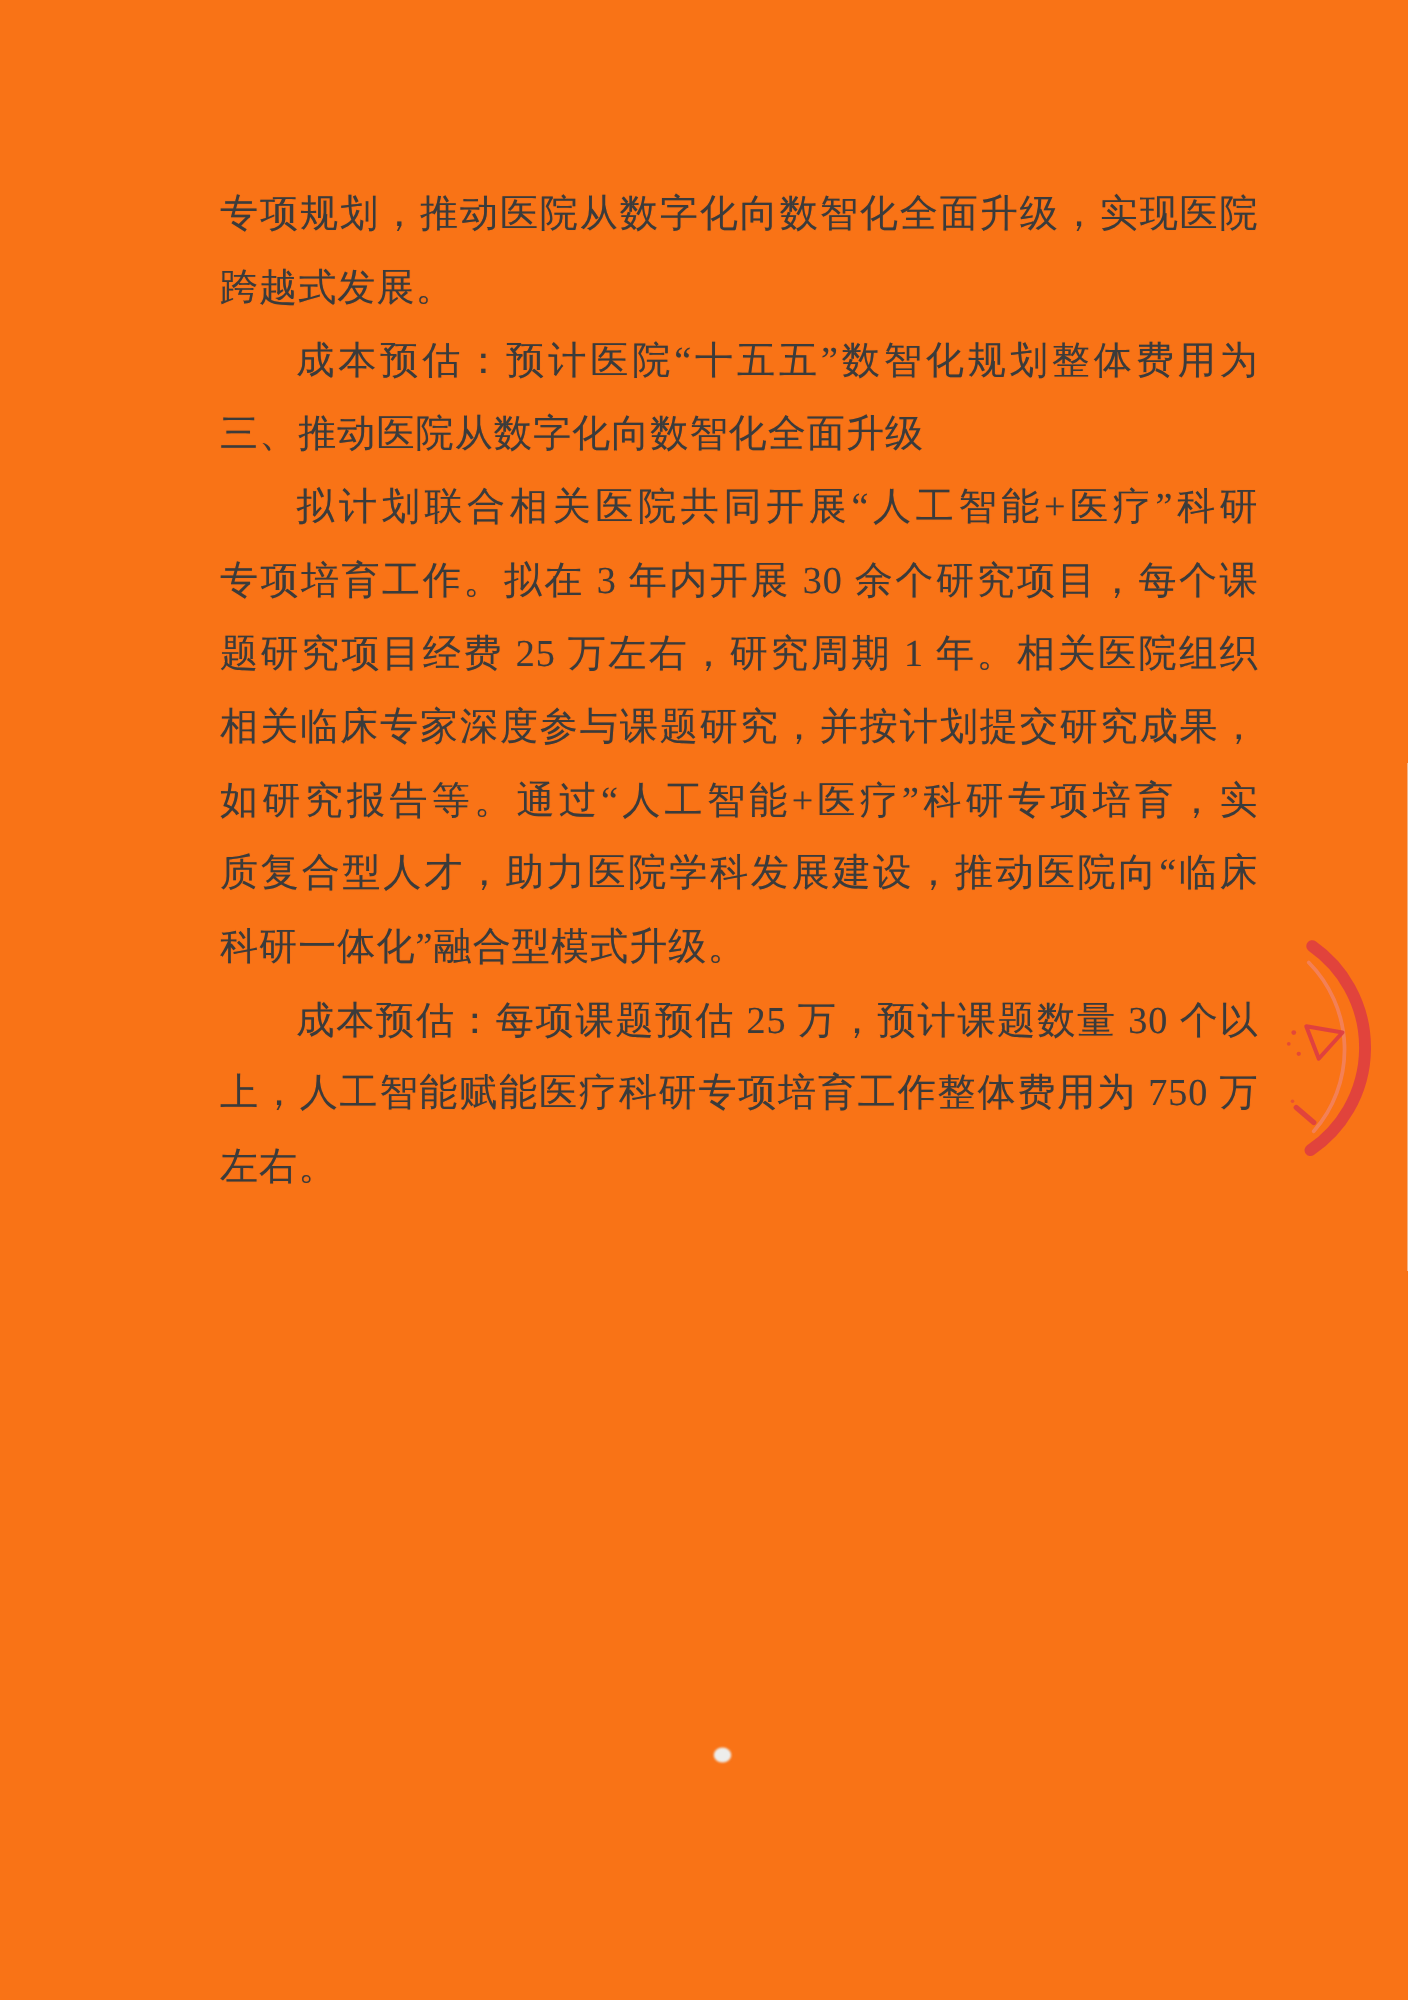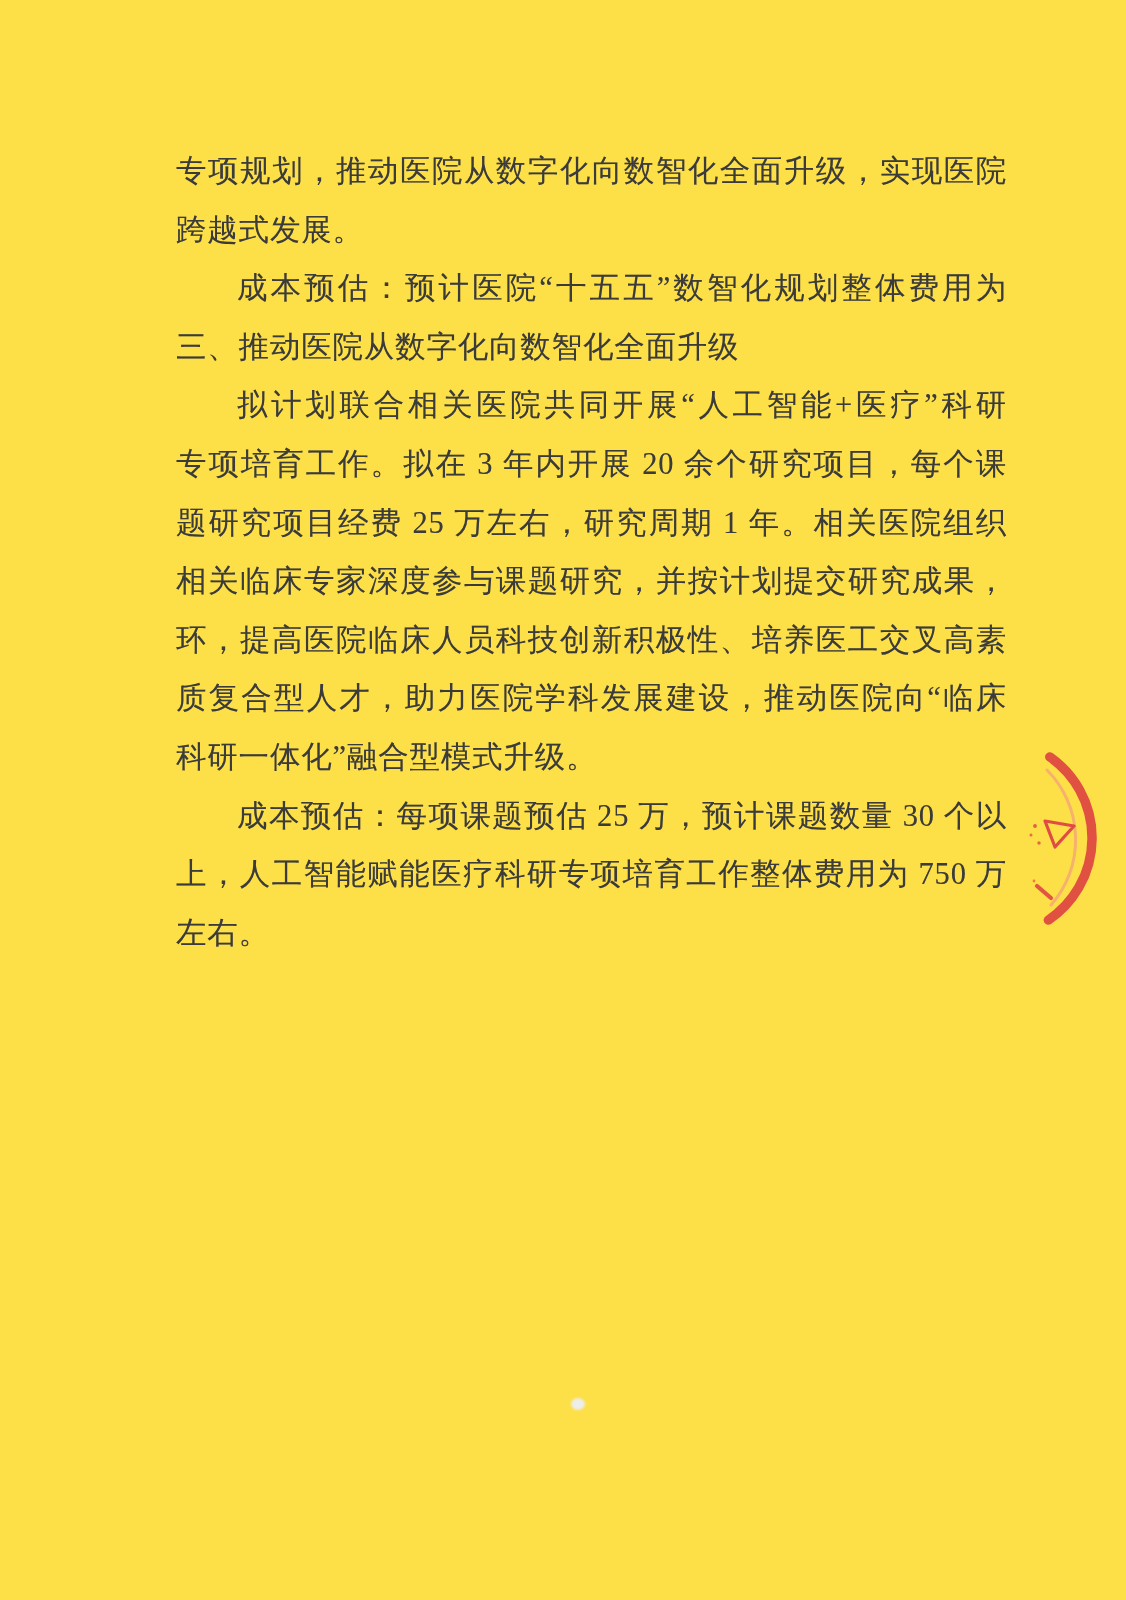--- a/index.html
+++ b/index.html
@@ -5,21 +5,21 @@
   html, body {
     margin: 0;
     padding: 0;
     background: #e8e8e8;
   }
   .page {
     position: relative;
     width: 1126px;
     height: 1600px;
     margin: 0 auto;
-    background: #fde047;
+    background: #f97316;
     overflow: hidden;
     font-family: "Liberation Serif", "DejaVu Serif", serif;
   }
   .text-block {
     position: absolute;
     left: 176px;
     top: 142px;
     width: 831px;
   }
   .line {
@@ -62,24 +62,24 @@
 <body>
 
 <div class="page">
 
   <div class="text-block">
     <div class="line fill">专项规划，推动医院从数字化向数智化全面升级，实现医院</div>
     <div class="line">跨越式发展。</div>
     <div class="line fill indent">成本预估：预计医院“十五五”数智化规划整体费用为</div>
     <div class="line">三、推动医院从数字化向数智化全面升级</div>
     <div class="line fill indent">拟计划联合相关医院共同开展“人工智能+医疗”科研</div>
-    <div class="line fill">专项培育工作。拟在 3 年内开展 20 余个研究项目，每个课</div>
+    <div class="line fill">专项培育工作。拟在 3 年内开展 30 余个研究项目，每个课</div>
     <div class="line fill">题研究项目经费 25 万左右，研究周期 1 年。相关医院组织</div>
     <div class="line fill">相关临床专家深度参与课题研究，并按计划提交研究成果，</div>
-    <div class="line fill">环，提高医院临床人员科技创新积极性、培养医工交叉高素</div>
+    <div class="line fill">如研究报告等。通过“人工智能+医疗”科研专项培育，实</div>
     <div class="line fill">质复合型人才，助力医院学科发展建设，推动医院向“临床</div>
     <div class="line">科研一体化”融合型模式升级。</div>
     <div class="line fill indent">成本预估：每项课题预估 25 万，预计课题数量 30 个以</div>
     <div class="line fill">上，人工智能赋能医疗科研专项培育工作整体费用为 750 万</div>
     <div class="line">左右。</div>
   </div>
 
   <svg class="seal" viewBox="0 0 151 215" xmlns="http://www.w3.org/2000/svg">
 
     <path d="M74.8,26.9 A99,99 0 0 1 73.4,190.1" fill="none" stroke="#dd3c42" stroke-width="9.5" stroke-linecap="round" opacity="0.88"></path>

